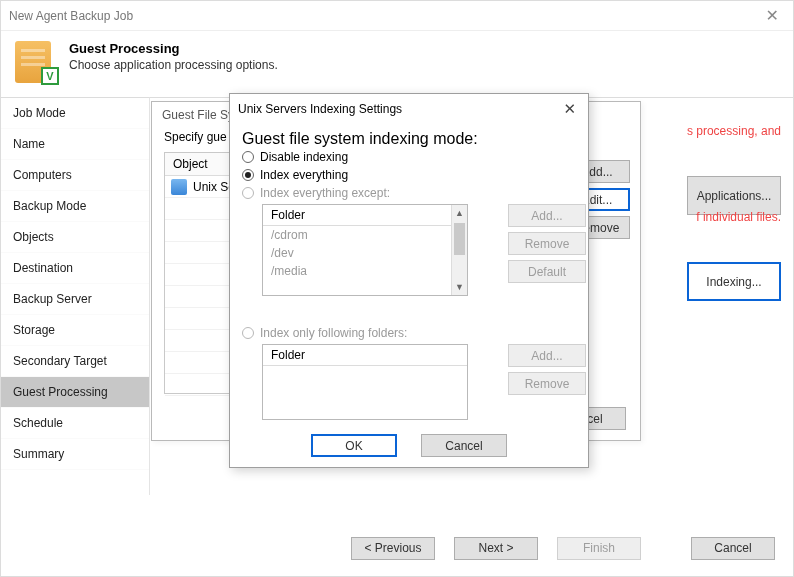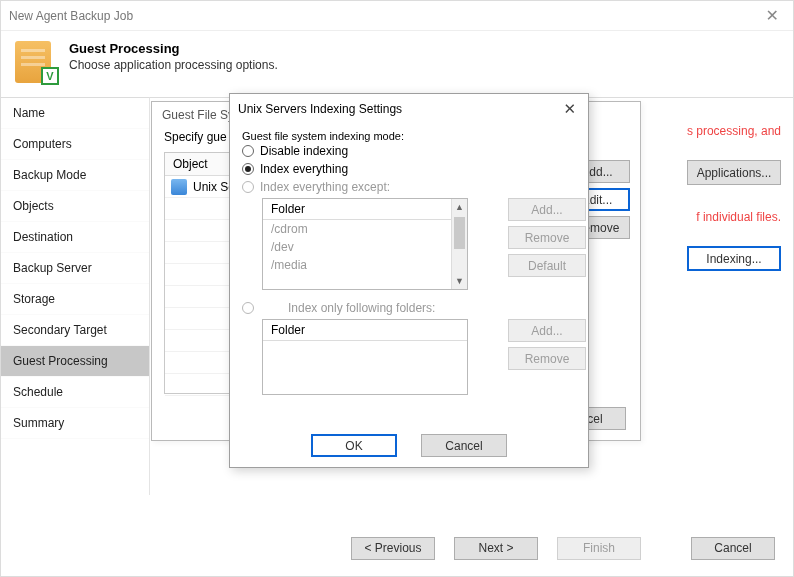--- a/index.html
+++ b/index.html
@@ -95,26 +95,27 @@
     position: absolute;
     right: 12px;
     font-size: 12px;
     color: #ef4444;
     text-align: left;
   }
   .pane-btn {
     position: absolute;
     right: 12px;
     width: 94px;
-    height: 25px;
+    height: 39px;
     border: 1px solid #adadad;
     background: #e1e1e1;
     font-size: 12px;
     color: #333;
     padding: 0;
+    margin-top: 16px;
   }
   .pane-btn.hl {
     border: 1px solid #0a64d6;
     box-shadow: inset 0 0 0 1px #0a64d6;
     background: #fff;
   }
   
   .inner-dialog {
     position: absolute;
     top: 100px; left: 150px;
@@ -179,21 +180,21 @@
     display:flex; align-items:center;
     padding: 6px 8px;
     font-size: 12px;
   }
   .modal .m-title .txt { flex:1; }
   .modal .m-title .x { font-size:15px; color:#444; cursor:pointer; padding:0 4px; }
   .modal .m-body {
     padding: 6px 12px 0 12px;
     position: relative;
   }
-  .m-label { font-size:11px; }
+  .m-label { font-size:16px; }
   .radio-row {
     display:flex; align-items:center;
     font-size: 12px;
     margin: 2px 0 4px 0;
   }
   .radio-row.disabled { color:#9a9a9a; }
   .radio-dot {
     width:12px; height:12px; border:1px solid #666; border-radius:50%;
     margin-right:6px; display:flex; align-items:center; justify-content:center;
     background:#fff;
@@ -278,20 +279,23 @@
       <div class="badge">V</div>
     </div>
     <div class="header-text">
       <div class="h1">Guest Processing</div>
       <div class="h2">Choose application processing options.</div>
     </div>
   </div>
 
   <div class="body-row">
     <div class="sidebar">
+      <div class="sidebar-item">
+          <span>Job Mode</span>
+        </div>
       <div class="sidebar-item">
           <span>Name</span>
         </div>
       <div class="sidebar-item">
           <span>Computers</span>
         </div>
       <div class="sidebar-item">
           <span>Backup Mode</span>
         </div>
       <div class="sidebar-item">
@@ -393,21 +397,21 @@
             <div class="arrow" style="position:absolute;bottom:0;left:0;right:0;">▼</div>
           </div>
         </div>
         <div class="m-btn-col" style="top:0;">
           <button class="m-btn disabled">Add...</button>
           <button class="m-btn disabled">Remove</button>
           <button class="m-btn disabled">Default</button>
         </div>
       </div>
 
-      <div class="radio-row disabled" style="margin-top:11px;gap:28px;">
+      <div class="radio-row disabled" style="margin-top:30px;">
         <span class="radio-dot"></span>
         <span>Index only following folders:</span>
       </div>
 
       <div style="position:relative; margin-left:20px;">
         <div class="listbox disabled" style="height:76px;">
           <div class="lb-head">Folder</div>
         </div>
         <div class="m-btn-col" style="top:0;">
           <button class="m-btn disabled">Add...</button>

